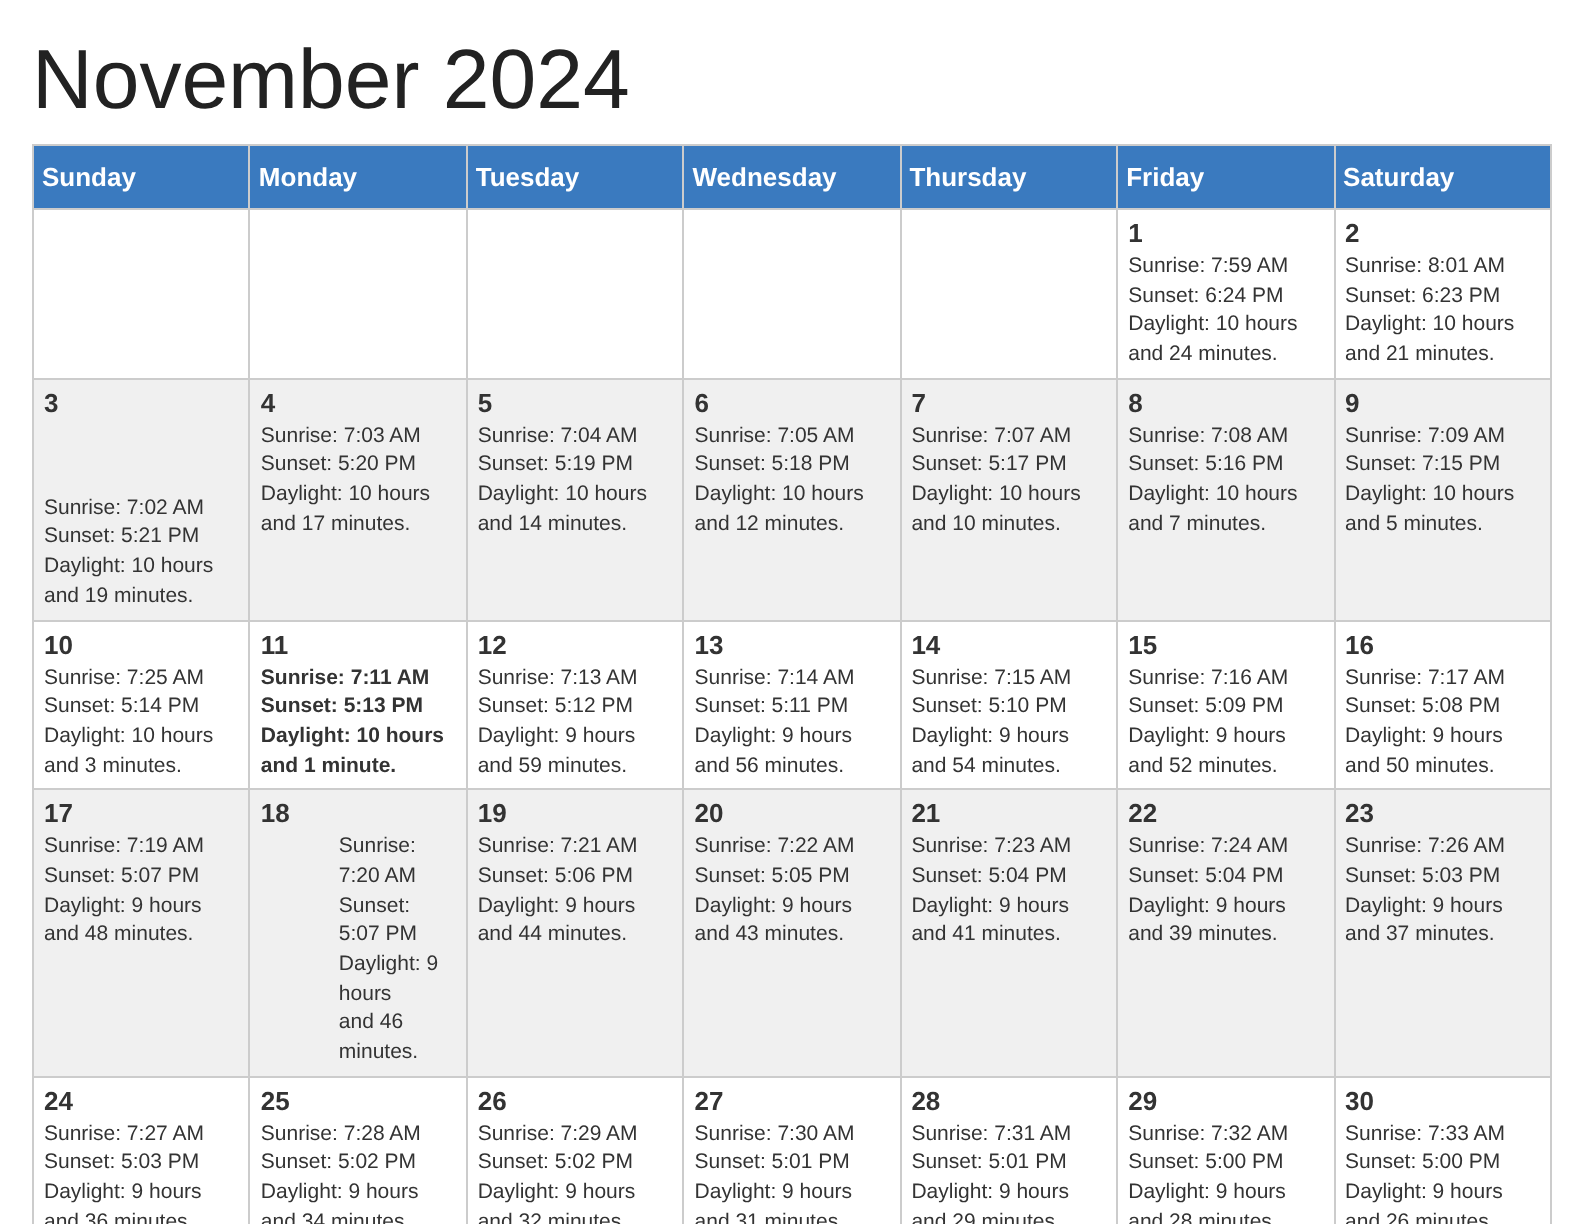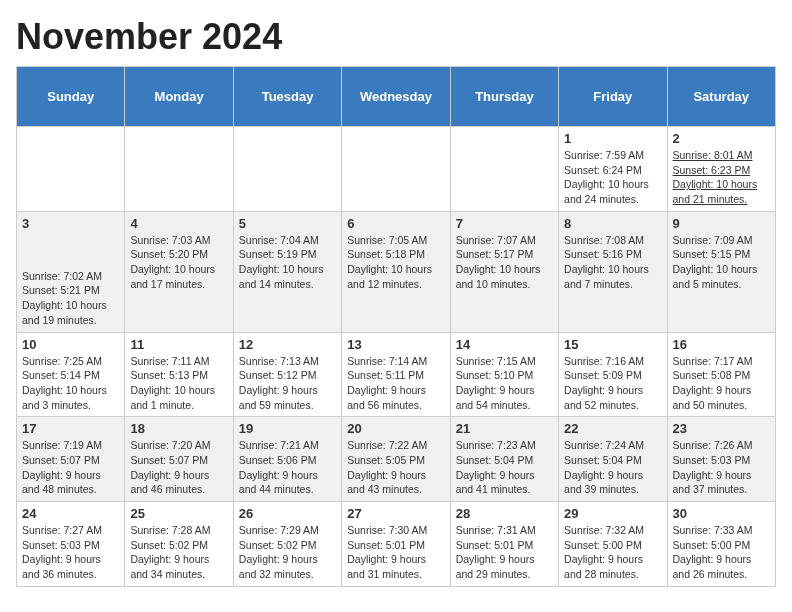--- a/index.html
+++ b/index.html
@@ -29,40 +29,40 @@
     .logo-general { color: #333; }
     .logo-blue { color: #3a7abf; }
     .logo-icon {
       width: 32px;
       height: 32px;
     }
     .title-block {
       text-align: right;
     }
     .month-title {
-      font-size: 36px;
-      font-weight: bold;
+      font-size: 42px;
+      font-weight: normal;
       color: #222;
     }
     .location {
       font-size: 15px;
       color: #444;
     }
     .calendar {
       width: 100%;
       border-collapse: collapse;
       border: 1px solid #ccc;
     }
     .calendar th {
       background: #3a7abf;
       color: #fff;
       font-size: 13px;
       font-weight: bold;
-      padding: 22px 4px;
-      text-align: center;
+      padding: 8px 4px;
+      text-align: left;
       border: 1px solid #ccc;
     }
     .calendar td {
       border: 1px solid #ccc;
       vertical-align: top;
       padding: 4px 5px;
       font-size: 11px;
       color: #333;
       min-height: 80px;
       width: calc(100% / 7);
@@ -118,21 +118,21 @@
         <td class="empty-cell"></td>
         <td>
           <span class="day-num">1</span>
           <div class="day-info" style="white-space: pre-line;">Sunrise: 7:59 AM
 Sunset: 6:24 PM
 Daylight: 10 hours
 and 24 minutes.</div>
         </td>
         <td>
           <span class="day-num">2</span>
-          <div class="day-info" style="white-space: pre-line; text-decoration: underline;">Sunrise: 8:01 AM
+          <div class="day-info" style="white-space: pre-line;">Sunrise: 8:01 AM
 Sunset: 6:23 PM
 Daylight: 10 hours
 and 21 minutes.</div>
         </td>
       </tr>
       <tr class="row-shaded">
         <td>
           <span class="day-num">3</span>
           <div class="day-info" style="white-space: pre-line; margin-top: 38px;">Sunrise: 7:02 AM
 Sunset: 5:21 PM
@@ -170,36 +170,36 @@
         <td>
           <span class="day-num">8</span>
           <div class="day-info" style="white-space: pre-line;">Sunrise: 7:08 AM
 Sunset: 5:16 PM
 Daylight: 10 hours
 and 7 minutes.</div>
         </td>
         <td>
           <span class="day-num">9</span>
           <div class="day-info" style="white-space: pre-line;">Sunrise: 7:09 AM
-Sunset: 5:15 PM
+Sunset: 7:15 PM
 Daylight: 10 hours
 and 5 minutes.</div>
         </td>
       </tr>
       <tr class="row-white">
         <td>
           <span class="day-num">10</span>
           <div class="day-info" style="white-space: pre-line;">Sunrise: 7:25 AM
 Sunset: 5:14 PM
 Daylight: 10 hours
 and 3 minutes.</div>
         </td>
         <td>
           <span class="day-num">11</span>
-          <div class="day-info" style="white-space: pre-line;">Sunrise: 7:11 AM
+          <div class="day-info" style="white-space: pre-line; font-weight: bold;">Sunrise: 7:11 AM
 Sunset: 5:13 PM
 Daylight: 10 hours
 and 1 minute.</div>
         </td>
         <td>
           <span class="day-num">12</span>
           <div class="day-info" style="white-space: pre-line;">Sunrise: 7:13 AM
 Sunset: 5:12 PM
 Daylight: 9 hours
 and 59 minutes.</div>
@@ -236,21 +236,21 @@
       <tr class="row-shaded">
         <td>
           <span class="day-num">17</span>
           <div class="day-info" style="white-space: pre-line;">Sunrise: 7:19 AM
 Sunset: 5:07 PM
 Daylight: 9 hours
 and 48 minutes.</div>
         </td>
         <td>
           <span class="day-num">18</span>
-          <div class="day-info" style="white-space: pre-line;">Sunrise: 7:20 AM
+          <div class="day-info" style="white-space: pre-line; margin-left: 39px;">Sunrise: 7:20 AM
 Sunset: 5:07 PM
 Daylight: 9 hours
 and 46 minutes.</div>
         </td>
         <td>
           <span class="day-num">19</span>
           <div class="day-info" style="white-space: pre-line;">Sunrise: 7:21 AM
 Sunset: 5:06 PM
 Daylight: 9 hours
 and 44 minutes.</div>

